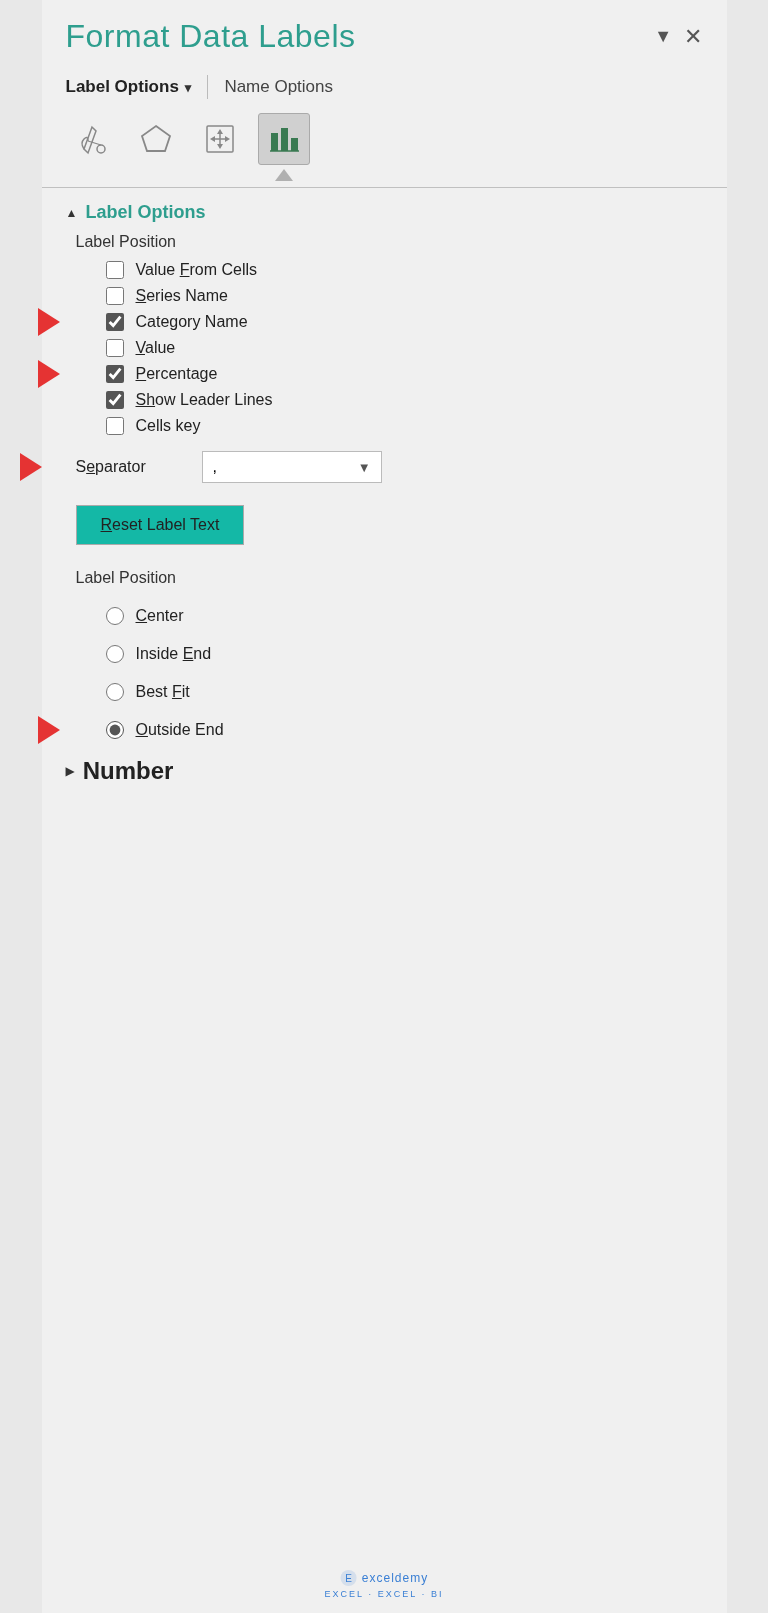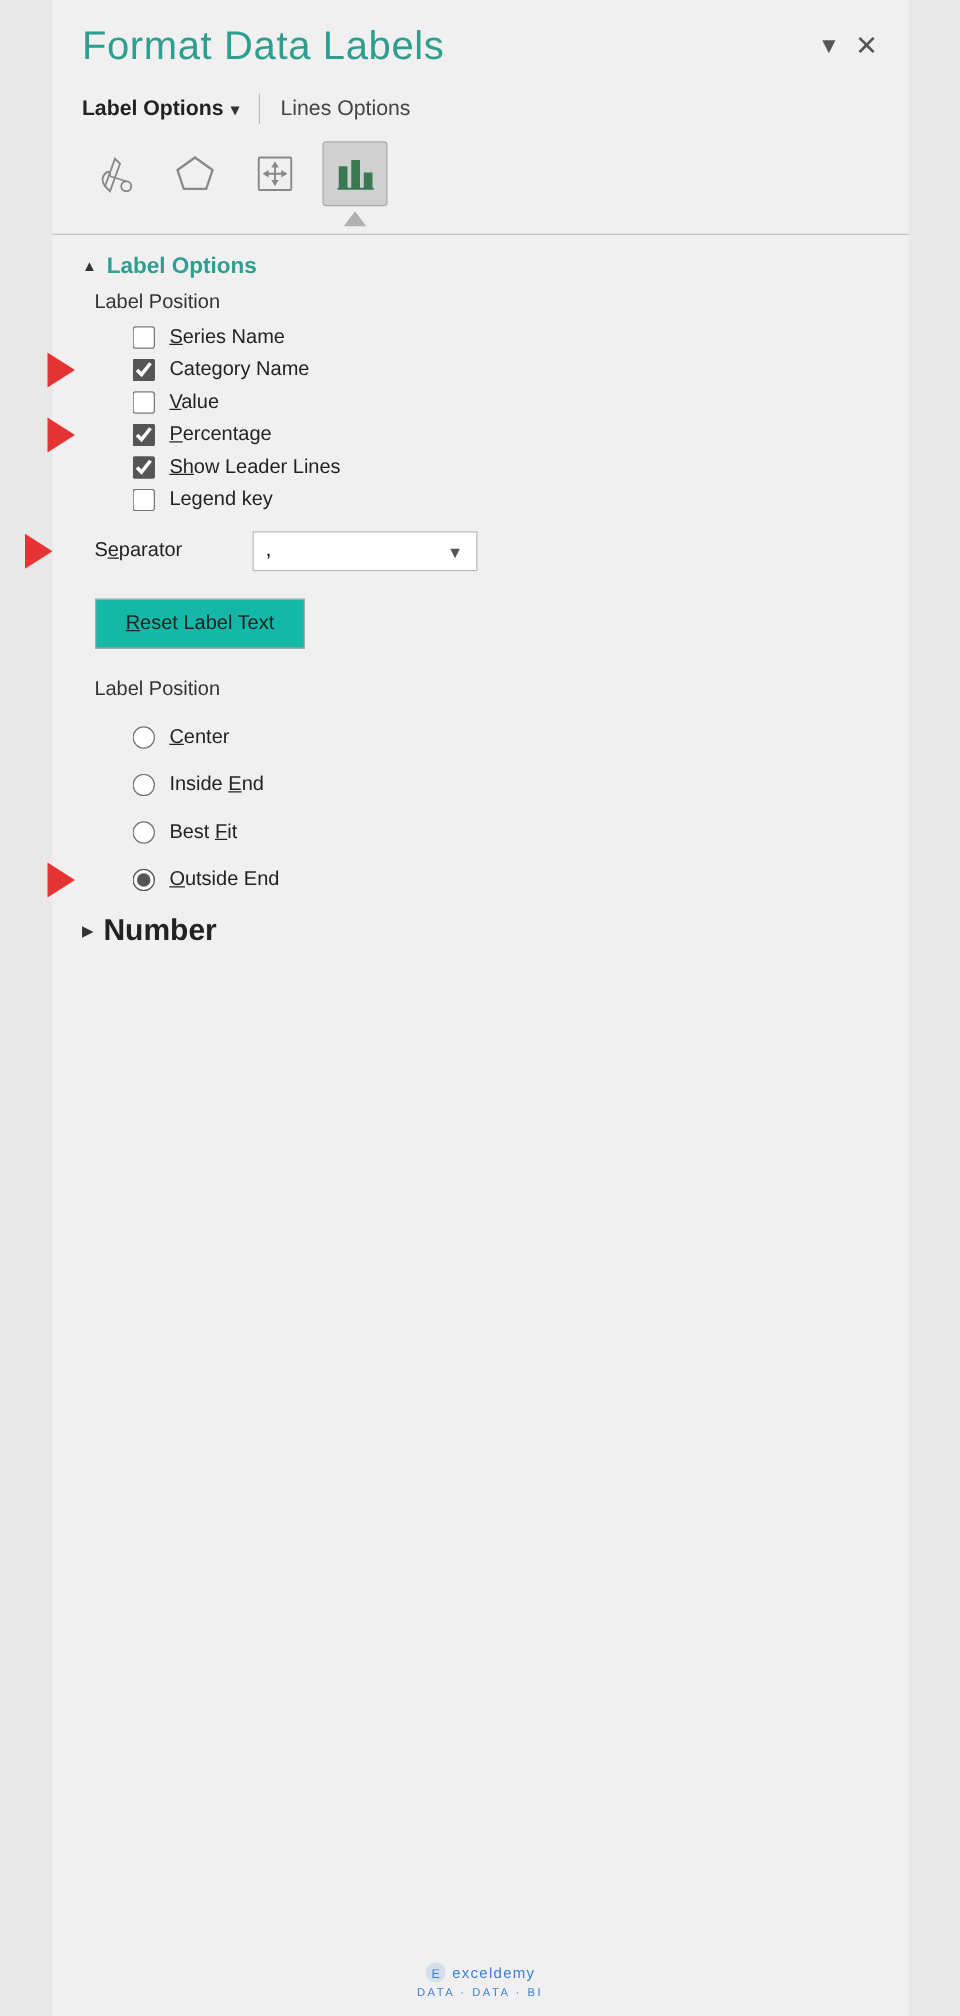--- a/index.html
+++ b/index.html
@@ -308,21 +308,21 @@
     </div>
   </div>
 
   <div class="tabs-row">
     <div class="tab-label-options">
       <span>Label Options</span>
       <span class="chevron">▾</span>
     </div>
     <div class="tab-divider"></div>
     <div class="tab-text-options">
-      <span>Lines Options</span>
+      <span>Name Options</span>
     </div>
   </div>
 
   <div class="icons-row">
 
     <button class="icon-btn">
       <svg viewBox="0 0 36 36" fill="none" xmlns="http://www.w3.org/2000/svg">
         <polygon points="10,28 18,6 22,10 14,32" fill="none" stroke="#888" stroke-width="1.5"></polygon>
         <path d="M10 28 Q6 22 10 18 Q14 14 14 20" fill="none" stroke="#888" stroke-width="1.5"></path>
         <circle cx="27" cy="28" r="4" fill="none" stroke="#888" stroke-width="1.5"></circle>
@@ -371,20 +371,24 @@
 
   <div class="section">
     <div class="section-header">
       <span class="section-triangle">▲</span>
       <span class="section-title">Label Options</span>
     </div>
 
     <div class="subsection-label">Label Position</div>
 
     
+    <div class="checkbox-row">
+      <input type="checkbox" id="value-from-cells" style="">
+      <label class="checkbox-label" for="value-from-cells">Value <span class="underline">F</span>rom Cells</label>
+    </div>
 
     
     <div class="checkbox-row">
       <input type="checkbox" id="series-name" style="">
       <label class="checkbox-label" for="series-name"><span class="underline">S</span>eries Name</label>
     </div>
 
     
     <div class="checkbox-row with-arrow">
       <input type="checkbox" id="category-name" checked="" style="">
@@ -405,21 +409,21 @@
 
     
     <div class="checkbox-row">
       <input type="checkbox" id="show-leader-lines" checked="" style="">
       <label class="checkbox-label" for="show-leader-lines"><span class="underline">Sh</span>ow Leader Lines</label>
     </div>
 
     
     <div class="checkbox-row">
       <input type="checkbox" id="legend-key" style="">
-      <label class="checkbox-label" for="legend-key">Legend key</label>
+      <label class="checkbox-label" for="legend-key">Cells key</label>
     </div>
 
     
     <div class="separator-section with-arrow">
       <span class="separator-label">S<span class="underline">e</span>parator</span>
       <div class="separator-dropdown">
         <span>,</span>
         <span class="dropdown-arrow">▼</span>
       </div>
     </div>
@@ -463,15 +467,15 @@
   </div>
 
   <div class="footer-logo">
     <div style="display:flex;align-items:center;gap:4px;">
       <svg width="18" height="18" viewBox="0 0 18 18">
         <circle cx="9" cy="9" r="8" fill="#3a7fd4" opacity="0.15"></circle>
         <text x="9" y="13" text-anchor="middle" font-size="10" fill="#3a7fd4" font-family="Arial">E</text>
       </svg>
       <span class="footer-logo-text">exceldemy</span>
     </div>
-    <span class="footer-logo-sub">DATA · DATA · BI</span>
+    <span class="footer-logo-sub">EXCEL · EXCEL · BI</span>
   </div>
 </div>
 
 </body></html>

